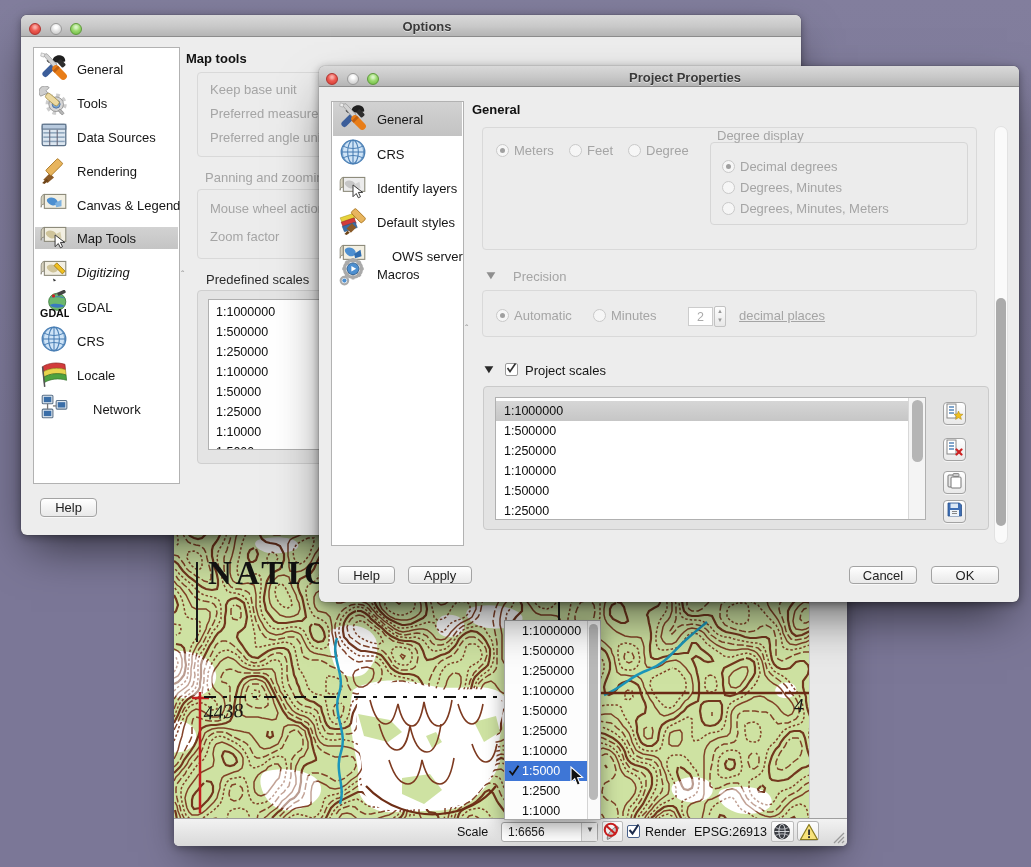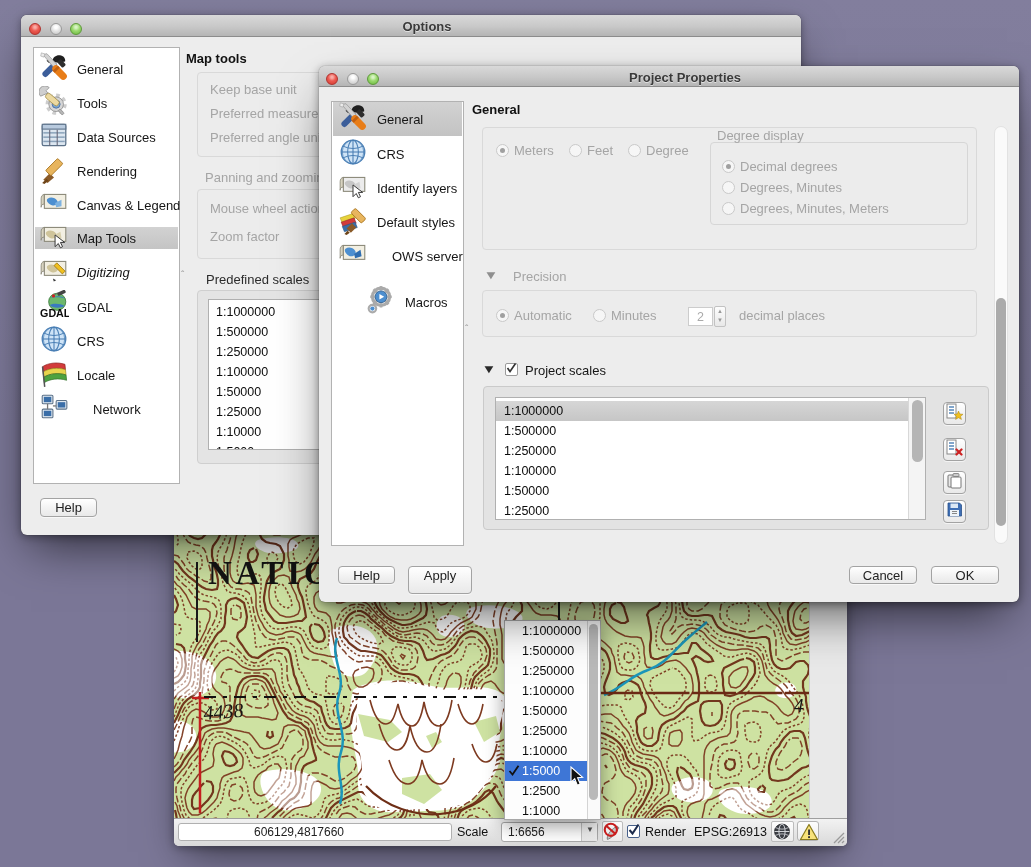--- a/index.html
+++ b/index.html
@@ -270,21 +270,20 @@
 <line x1="18" y1="218" x2="35" y2="218" stroke="#c41f1f" stroke-width="2.5"></line>
 <line x1="30" y1="217" x2="332" y2="217" stroke="#111" stroke-width="2" stroke-dasharray="12 7 4 7"></line>
 <line x1="332" y1="213" x2="635" y2="213" stroke="#6b2a15" stroke-width="2.5" stroke-dasharray="44 2.5"></line>
 <text x="34" y="104" font-family="Liberation Serif, serif" font-size="33" font-weight="bold" letter-spacing="4" fill="#141414">NATION</text>
 <text x="30" y="240" font-family="Liberation Serif, serif" font-size="20" font-style="italic" fill="#141414" transform="rotate(-5 30 240)">4438</text>
 <text x="620" y="232" font-family="Liberation Serif, serif" font-size="19" font-style="italic" fill="#141414">4</text>
 </svg>
     </div>
 <div style="position:absolute;left:635px;top:0;width:38px;height:338px;background:#e9e9e9;border-left:1px solid #cfcfcf;"></div>
 <div style="position:absolute;left:0;top:338px;width:673px;height:28px;background:linear-gradient(#f2f2f2,#d9d9d9);border-top:1px solid #9f9f9f;border-radius:0 0 5px 5px;">
-<div style="position:absolute;left:4px;top:4px;width:274px;height:18px;background:#fff;border:1px solid #b0b0b0;border-radius:3px;font-size:12px;color:#222;text-align:center;line-height:17px;padding-right:32px;">606129,4817660</div>
 <div style="position:absolute;left:283px;top:6px;font-size:12.5px;color:#111;">Scale</div>
 <div style="position:absolute;left:327px;top:3px;width:97px;height:20px;background:#fff;border:1px solid #a9a9a9;border-radius:3px;">
   <span style="position:absolute;left:6px;top:2px;font-size:12px;color:#222;">1:6656</span>
   <span style="position:absolute;right:0;top:0;width:16px;height:18px;border-left:1px solid #c6c6c6;background:linear-gradient(#fcfcfc,#e9e9e9);">
           <span style="position:absolute;left:4px;top:2px;font-size:8px;color:#555;">▼</span>
         </span>
 </div>
 <div style="position:absolute;left:428px;top:2px;width:21px;height:21px;background:linear-gradient(#fdfdfd,#ececec);border:1px solid #bcbcbc;border-radius:2px;"><svg width="20" height="20" viewBox="0 0 23 23">
 <path d="M5 20 C4 16 8 10 14 6 L17 9 C13 15 9 19 5 20 Z" fill="#c9c9c9" stroke="#666" stroke-width="0.9"></path>
 <path d="M14 6 L17 9 L19 7 L16 4 Z" fill="#888"></path>
@@ -566,21 +565,21 @@
       </div>
       <div class="sbitem" style="top:137px;">
         <span class="ic" style="left:5px;"><svg width="30" height="30" viewBox="0 0 28 28">
 <path d="M5 6 C3 6 2 8 2 10 L2 18 C2 16 3 15 5 15 Z" fill="#d8d4c0" stroke="#8a8878" stroke-width="0.8"></path>
 <rect x="5" y="6" width="20" height="13" fill="#f2efe2" stroke="#8a8878" stroke-width="1"></rect>
 <path d="M7 9 C10 7 14 8 16 11 C18 14 14 17 11 16 C8 15 5 11 7 9 Z" fill="#4d8fd0"></path>
             <path d="M15 14 L21 10 L22 16 L16 18 Z" fill="#2f6db0"></path>
           </svg></span>
         <span class="lbl" style="left:28px;margin-left:31px;">OWS server</span>
       </div>
-      <div class="sbitem" style="top:183px;margin-left:28px;">
+      <div class="sbitem" style="top:155px;">
         <span class="ic" style="left:5px;"><svg width="30" height="30" viewBox="0 0 28 28">
 <circle cx="14" cy="11" r="8" fill="none" stroke="#aaa" stroke-width="3"></circle>
 <g stroke="#aaa" stroke-width="2.5">
               <line x1="14" y1="1" x2="14" y2="5"></line>
               <line x1="14" y1="17" x2="14" y2="21"></line>
               <line x1="4" y1="11" x2="8" y2="11"></line>
               <line x1="20" y1="11" x2="24" y2="11"></line>
               <line x1="7" y1="4" x2="10" y2="7"></line>
               <line x1="18" y1="15" x2="21" y2="18"></line>
               <line x1="7" y1="18" x2="10" y2="15"></line>
@@ -612,21 +611,21 @@
     <div class="glabel" style="left:421px;top:135px;">Degrees, Minutes, Meters</div>
 <div class="glabel" style="left:166px;top:202px;color:#8f8f8f;font-size:12px;transform:scaleX(1.25);">▼</div>
 <div class="glabel" style="left:194px;top:203px;">Precision</div>
 <div class="grp" style="left:163px;top:224px;width:495px;height:47px;"></div>
 <div class="radio on" style="left:177px;top:243px;"></div>
     <div class="glabel" style="left:195px;top:242px;">Automatic</div>
 <div class="radio" style="left:274px;top:243px;"></div>
     <div class="glabel" style="left:292px;top:242px;">Minutes</div>
 <div style="position:absolute;left:369px;top:241px;width:25px;height:19px;background:#fff;border:1px solid #ccc;font-size:12.5px;color:#aaa;text-align:center;line-height:18px;">2</div>
 <div style="position:absolute;left:395px;top:240px;width:12px;height:21px;background:linear-gradient(#fdfdfd,#e8e8e8);border:1px solid #c2c2c2;border-radius:2px;font-size:6px;color:#999;text-align:center;line-height:9px;">▲<br>▼</div>
-<div class="glabel" style="left:420px;top:242px;">decimal places</div>
+<div class="glabel" style="left:420px;top:242px;text-decoration:underline;">decimal places</div>
 <div class="dlabel" style="left:164px;top:296px;color:#2a2a2a;font-size:12px;transform:scaleX(1.25);">▼</div>
 <div style="position:absolute;left:186px;top:297px;width:13px;height:13px;background:#fff;border:1px solid #9a9a9a;border-radius:2px;">
       <svg width="13" height="13" viewBox="0 0 13 13" style="position:absolute;left:-1px;top:-2px;">
         <path d="M2.5 6 L5 9.5 L10.5 1.5" fill="none" stroke="#333" stroke-width="1.6"></path>
       </svg>
     </div>
 <div class="dlabel" style="left:206px;top:297px;">Project scales</div>
 <div class="grp" style="left:164px;top:320px;width:506px;height:144px;background:#e3e3e3;border-color:#cacaca;"></div>
 <div class="listwhite" style="left:176px;top:331px;width:431px;height:123px;">
       <div style="position:absolute;left:0;top:3px;width:100%;height:20px;background:linear-gradient(#d6d6d6,#c6c6c6);"></div>
@@ -669,15 +668,15 @@
         <path d="M2 2 L13.5 2 L15.5 4 L15.5 15 L2 15 Z" fill="#3f6fb5" stroke="#28508a" stroke-width="0.8"></path>
         <rect x="4.5" y="2.5" width="7.5" height="4.5" fill="#dce8f5"></rect>
         <rect x="4" y="9" width="9" height="6" fill="#eef3f8"></rect>
         <line x1="6" y1="10.5" x2="11" y2="10.5" stroke="#888"></line>
         <line x1="6" y1="12.5" x2="11" y2="12.5" stroke="#888"></line>
       </svg></div>
 <div style="position:absolute;left:675px;top:60px;width:14px;height:418px;background:#fafafa;border:1px solid #e2e2e2;border-radius:7px;"></div>
 <div style="position:absolute;left:677px;top:232px;width:10px;height:228px;background:#ababab;border-radius:5px;"></div>
 <div class="caret" style="left:146px;top:258px;">ˆ</div>
 <div class="btn" style="left:19px;top:500px;width:57px;height:18px;line-height:17px;">Help</div>
-<div class="btn" style="left:89px;top:500px;width:64px;height:28px;line-height:17px;">Apply</div>
+<div class="btn" style="left:89px;top:500px;width:64px;height:18px;line-height:17px;">Apply</div>
 <div class="btn" style="left:530px;top:500px;width:68px;height:18px;line-height:17px;">Cancel</div>
 <div class="btn" style="left:612px;top:500px;width:68px;height:18px;line-height:17px;">OK</div>
 </div>
 </body></html>

